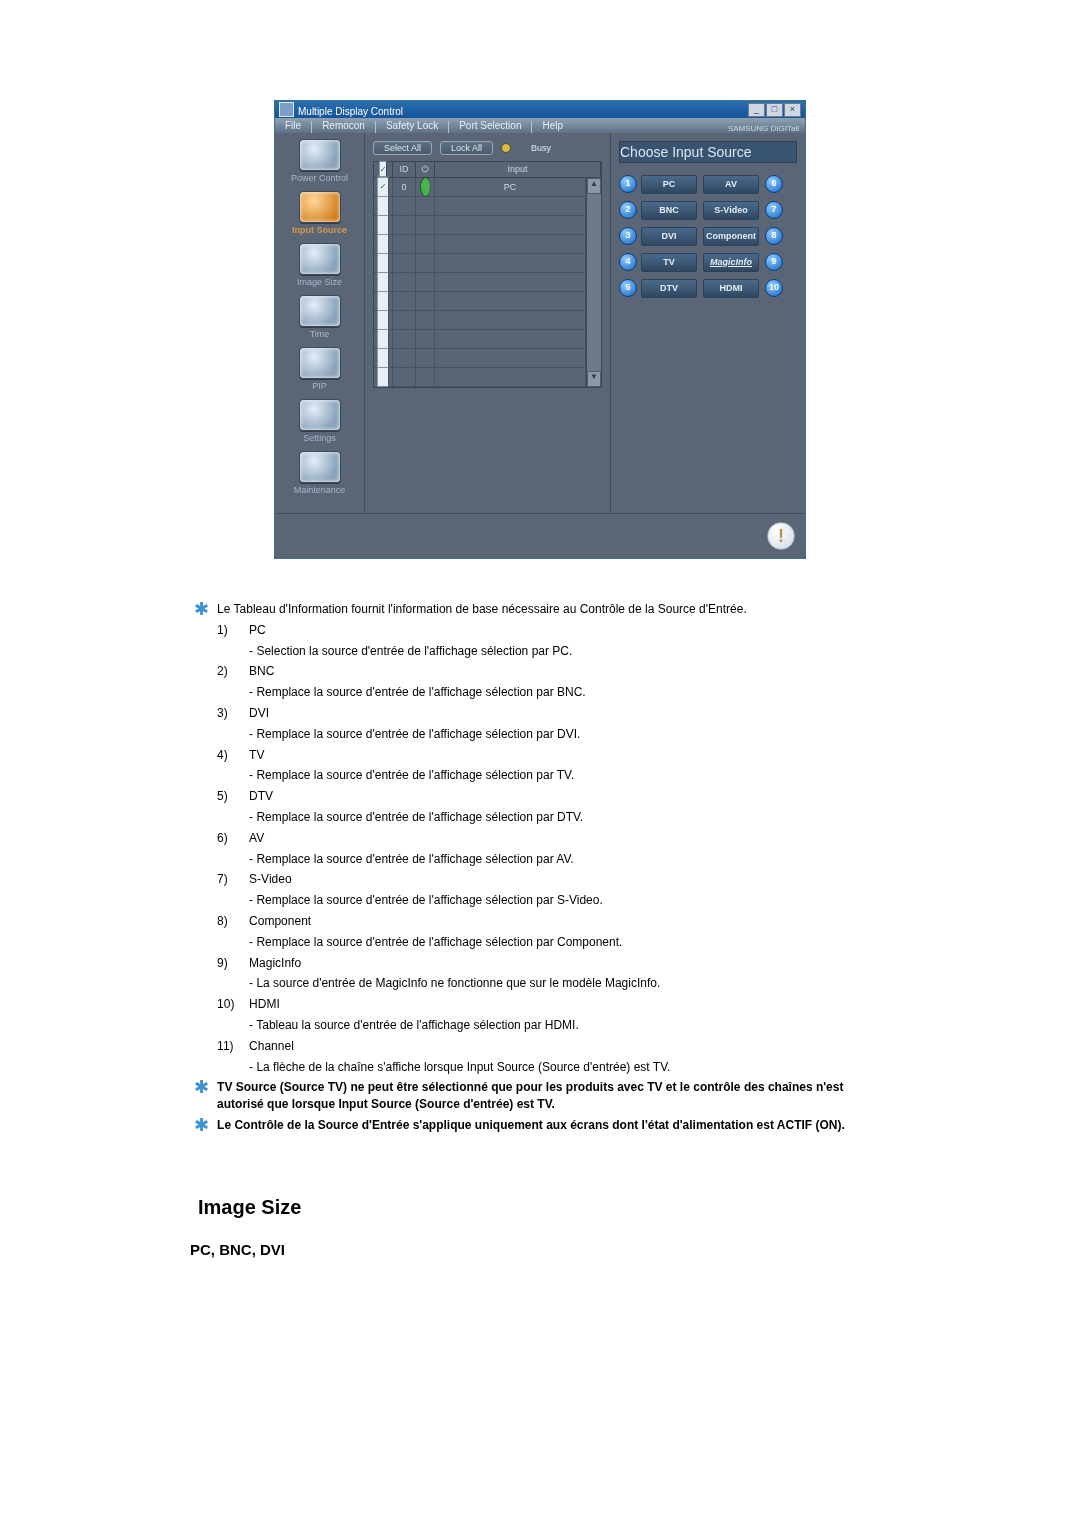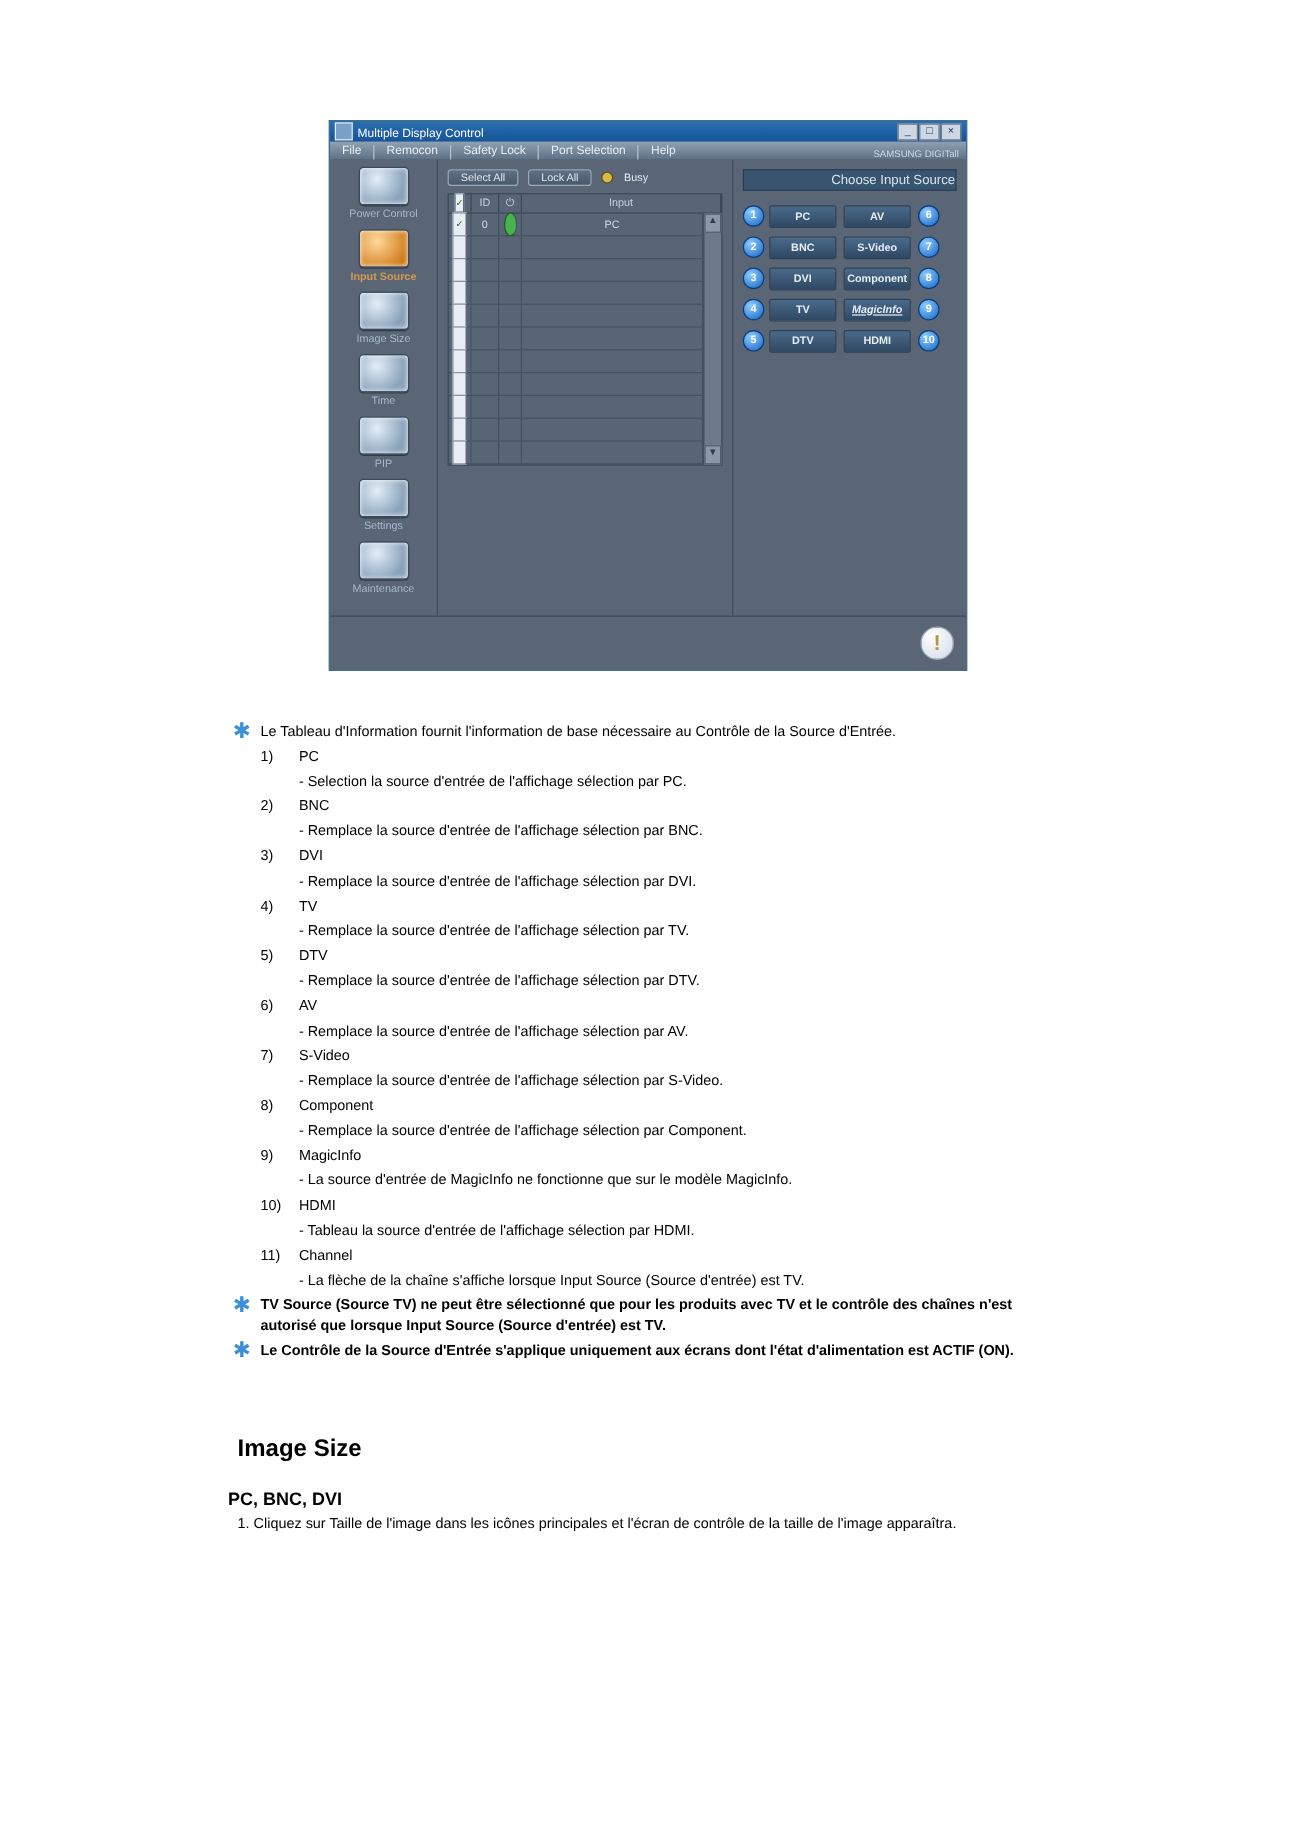--- a/index.html
+++ b/index.html
@@ -18,40 +18,40 @@
   
   .nav{width:83px;border-right:1px solid #3f4d5c;padding:6px 3px 10px;text-align:center;}
   .navitem{margin-bottom:8px;color:#a7b7cc;font-size:9px;}
   .navitem.sel{color:#d49a4f;font-weight:bold;}
   .nicon{width:40px;height:30px;margin:0 auto 2px;border-radius:4px;background:radial-gradient(circle at 35% 30%,#e4eef8,#8aa3bb 70%);border:1px solid #3b4b5c;box-shadow:inset 0 0 4px #fff, 0 1px 0 #2f3c4a;}
   .nicon.sel{background:radial-gradient(circle at 35% 30%,#ffd99a,#cf7b19 80%);}
   
   .center{flex:1;padding:8px;}
   .toolbar{display:flex;align-items:center;gap:8px;margin-bottom:6px;}
   .pillbtn{font-size:9px;color:#dfe6ee;padding:1px 10px;border:1px solid #96a7b8;border-radius:3px;background:linear-gradient(#5f7184,#495a6c);}
-  .busy{display:flex;align-items:flex-end;gap:9px;color:#e2e9f1;font-size:9px;}
+  .busy{display:flex;align-items:flex-end;gap:20px;color:#e2e9f1;font-size:9px;}
   .dot{width:8px;height:8px;border-radius:50%;background:#d8b946;border:1px solid #5a4b15;}
   .grid{border:1px solid #3a4856;background:#586574;}
   .ghead{display:flex;font-size:9px;color:#c9d3df;border-bottom:1px solid #3a4856;}
   .ghead span{padding:2px 0;text-align:center;border-right:1px solid #3a4856;}
   .ghead .c0{width:18px;} .ghead .c1{width:22px;} .ghead .c2{width:18px;} .ghead .c3{flex:1;}
   .gbody{display:flex;}
   .grows{flex:1;}
   .grow{display:flex;border-bottom:1px solid #445362;height:18px;align-items:center;}
   .grow span{border-right:1px solid #445362;height:100%;display:flex;align-items:center;justify-content:center;}
   .grow .c0{width:18px;} .grow .c1{width:22px;color:#cfdae5;font-size:9px;} .grow .c2{width:18px;} .grow .c3{flex:1;color:#cfdae5;font-size:9px;}
   .chk{width:10px;height:10px;border:1px solid #8596a8;background:#e9eef4;}
   .chk.on::after{content:"✓";font-size:8px;color:#2c6b21;line-height:8px;}
   .pwr{width:9px;height:9px;border-radius:50%;background:#47b24e;border:1px solid #1e5a24;}
   .scroll{width:14px;background:#6c7a89;border-left:1px solid #3a4856;display:flex;flex-direction:column;}
   .sbtn{height:14px;background:#8a98a7;border:1px solid #4e5d6c;font-size:8px;text-align:center;line-height:10px;color:#2e3c4a;}
   .strack{flex:1;}
   
   .right{width:178px;border-left:1px solid #3f4d5c;padding:8px;}
-  .rlabel{background:#38546e;color:#d9e4ef;font-size:11px;text-align:right;padding:2px 0;margin-bottom:10px;border:1px solid #2a3f54;}
+  .rlabel{background:#38546e;color:#d9e4ef;font-size:14px;text-align:left;padding:2px 0;margin-bottom:10px;border:1px solid #2a3f54;}
   .srcgrid{display:grid;grid-template-columns:16px 56px 56px 16px;grid-auto-rows:22px;gap:4px 6px;align-items:center;}
   .numb{width:16px;height:16px;border-radius:50%;background:radial-gradient(circle at 35% 30%,#8fcdff,#1263c4);border:1px solid #0a3e7d;color:#fff;font-size:9px;font-weight:bold;text-align:center;line-height:15px;font-family:Arial;}
   .srcbtn{height:17px;border:1px solid #2c4158;border-radius:2px;background:linear-gradient(#4a6a8a,#2f4862);color:#e4ecf4;font-size:9px;font-weight:bold;text-align:center;line-height:16px;}
   .srcbtn.mag{font-style:italic;text-decoration:underline;}
   
   .bbar{height:36px;border-top:1px solid #3f4d5c;display:flex;align-items:center;justify-content:flex-end;padding:4px 10px; background:#5a6675;}
   .bigicon{width:26px;height:26px;border-radius:50%;background:radial-gradient(circle at 35% 30%,#fff,#cfd9e3);border:1px solid #9aa8b6;display:flex;align-items:center;justify-content:center;color:#b79640;font-size:18px;font-weight:bold;}
   
   .star{color:#3d8fd6;font-size:18px;line-height:12px;vertical-align:-2px;}
   table.list{border-collapse:collapse;width:100%;}
@@ -381,15 +381,14 @@
         </tr>
     <tr>
           <td class="n"><span class="star">✱</span></td>
         <td colspan="2" class="note">Le Contrôle de la Source d'Entrée s'applique uniquement aux écrans dont l'état d'alimentation est ACTIF (ON).</td>
         </tr>
   </tbody>
     </table>
 
   <h2>Image Size</h2>
   <h3>PC, BNC, DVI</h3>
-  <p style="margin:4px 0 0 8px;font-size:12px;">1. Cliquez sur Taille de l'image dans les icônes principales et l'écran de contrôle de la taille de l'image apparaîtra.</p>
 
 </div>
 
 </body></html>

